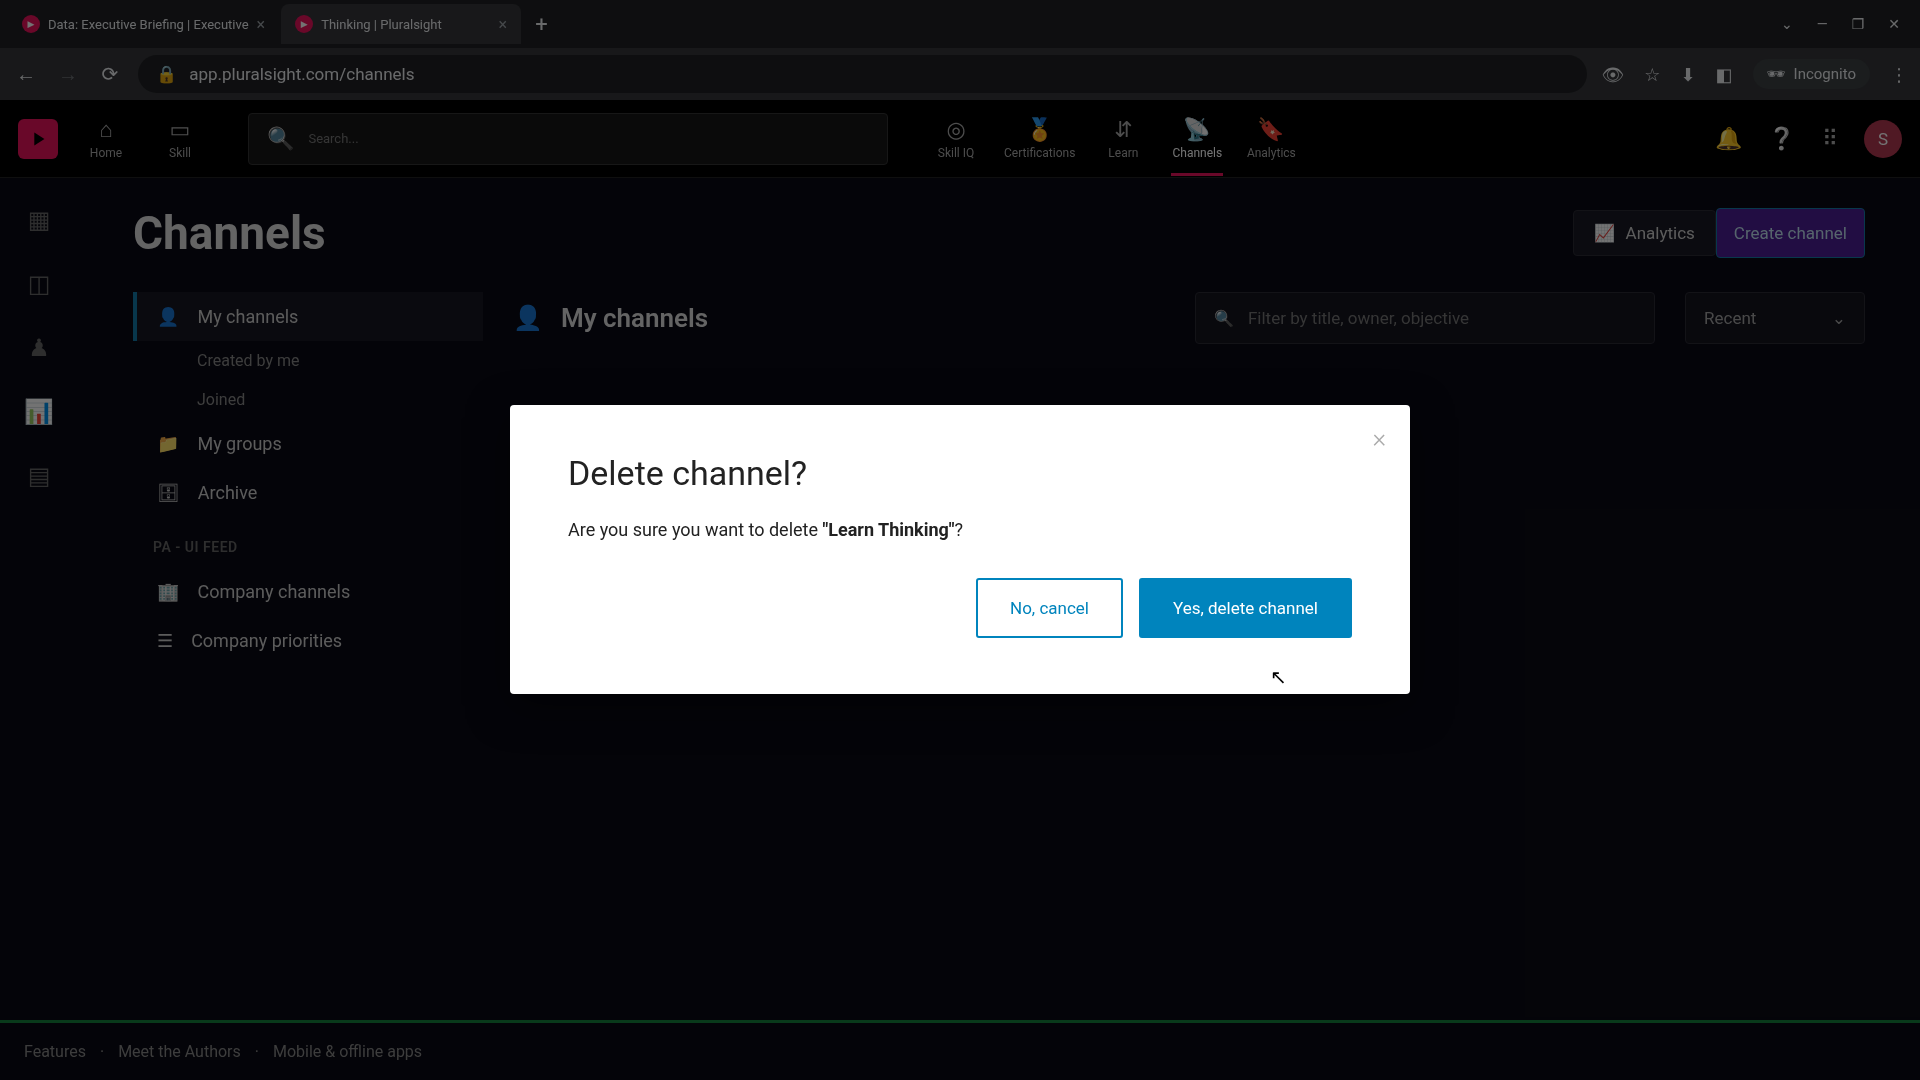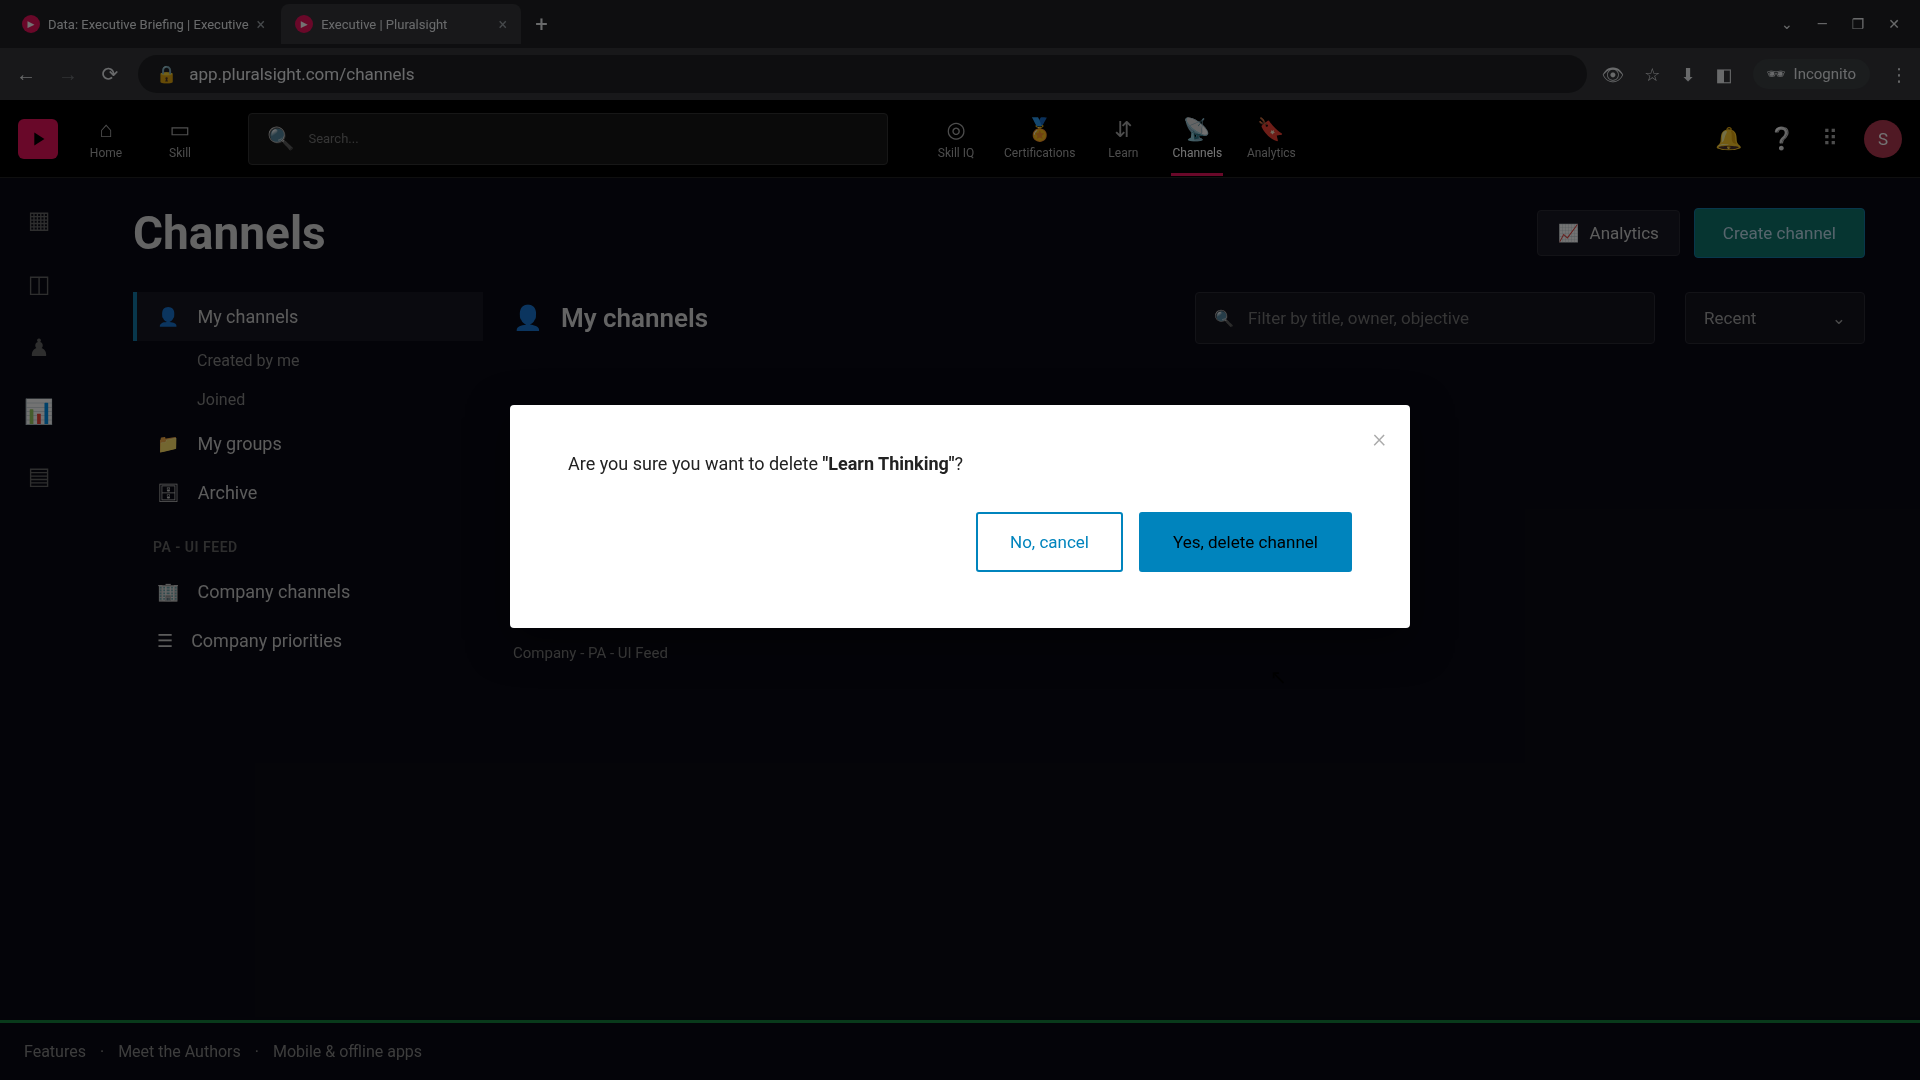--- a/index.html
+++ b/index.html
@@ -39,21 +39,21 @@
 
 
 .app-body { display: flex; height: calc(100% - 178px); background: #0a0a14; }
 .side-rail { width: 78px; background: #0a0a14; padding-top: 28px; display: flex; flex-direction: column; gap: 36px; align-items: center; }
 .rail-icon { color: #666; font-size: 24px; cursor: pointer; }
 
 .content { flex: 1; padding: 28px 55px; color: #ccc; position: relative; }
 .page-head { display: flex; align-items: center; margin-bottom: 32px; }
 .page-title { color: #ddd; font-size: 46px; font-weight: 700; }
 .analytics-btn { margin-left: auto; display: flex; align-items: center; gap: 10px; background: #1a1a24; border: 1px solid #2a2a34; padding: 12px 20px; border-radius: 4px; color: #ccc; font-size: 17px; cursor: pointer; }
-.create-btn { margin-left: 14px; background: #0f766e; border: 1px solid #137aa8; padding: 14px 28px; border-radius: 4px; color: #bfdff0; font-size: 17px; cursor: pointer; }
+.create-btn { background: #4c1d95; border: 1px solid #137aa8; padding: 14px 17px; border-radius: 4px; color: #bfdff0; font-size: 17px; cursor: pointer; }
 
 .columns { display: flex; gap: 30px; }
 .sidebar-list { width: 350px; }
 .side-item { display: flex; align-items: center; gap: 18px; padding: 14px 20px; color: #ccc; font-size: 18px; cursor: pointer; border-left: 4px solid transparent; }
 .side-item.active { background: #181822; border-left: 4px solid #137aa8; }
 .side-sub { padding: 10px 20px 10px 64px; color: #888; font-size: 16px; cursor: pointer; }
 .side-label { padding: 22px 20px 12px; color: #666; font-size: 14px; font-weight: 600; letter-spacing: 0.5px; }
 
 .main-panel { flex: 1; }
 .panel-head { display: flex; align-items: center; gap: 18px; margin-bottom: 20px; }
@@ -71,36 +71,36 @@
 
 .overlay { position: absolute; inset: 0; background: rgba(0,0,0,0.55); z-index: 100; }
 
 
 .dialog { position: absolute; top: 405px; left: 510px; width: 900px; background: #fff; border-radius: 4px; z-index: 200; padding: 48px 58px 56px; box-shadow: 0 12px 40px rgba(0,0,0,0.5); }
 .dialog .close-x { position: absolute; top: 18px; right: 24px; color: #aaa; font-size: 26px; cursor: pointer; font-weight: 300; }
 .dialog h2 { font-size: 34px; font-weight: 400; color: #222; margin-bottom: 26px; }
 .dialog p { font-size: 18px; color: #222; margin-bottom: 38px; }
 .dialog .btns { display: flex; justify-content: flex-end; gap: 16px; }
 .btn-cancel { background: #fff; border: 2px solid #0084bd; color: #0084bd; padding: 14px 32px; font-size: 17px; border-radius: 3px; cursor: pointer; }
-.btn-delete { background: #0084bd; border: 2px solid #0084bd; color: #000000; padding: 18px 32px; font-size: 17px; border-radius: 3px; cursor: pointer; }
+.btn-delete { background: #0084bd; border: 2px solid #0084bd; color: #ffffff; padding: 18px 32px; font-size: 17px; border-radius: 3px; cursor: pointer; }
 
 .cursor { position: absolute; top: 665px; left: 1270px; z-index: 300; font-size: 20px; color: #000; pointer-events: none; }
 </style>
 </head>
 <body>
 
 <div class="browser-top">
   <div class="tab">
     <span class="favicon">▶</span>
     <span>Data: Executive Briefing | Executive</span>
     <span class="close">×</span>
   </div>
   <div class="tab active">
     <span class="favicon">▶</span>
-    <span>Executive | Pluralsight</span>
+    <span>Thinking | Pluralsight</span>
     <span class="close">×</span>
   </div>
   <span class="new-tab">+</span>
   <div class="win-controls">
     <span>⌄</span>
     <span>―</span>
     <span>❐</span>
     <span>✕</span>
   </div>
 </div>
@@ -251,20 +251,21 @@
   <span>·</span>
   <a>Meet the Authors</a>
   <span>·</span>
   <a>Mobile &amp; offline apps</a>
 </div>
 
 <div class="overlay"></div>
 
 <div class="dialog">
   <span class="close-x">×</span>
+  <h2>Delete channel?</h2>
   <p>
     <span>Are you sure you want to delete </span><strong>"Learn Thinking"</strong><span>?</span>
   </p>
   <div class="btns">
     <button class="btn-cancel">No, cancel</button>
     <button class="btn-delete">Yes, delete channel</button>
   </div>
 </div>
 
 <div class="cursor">↖</div>

